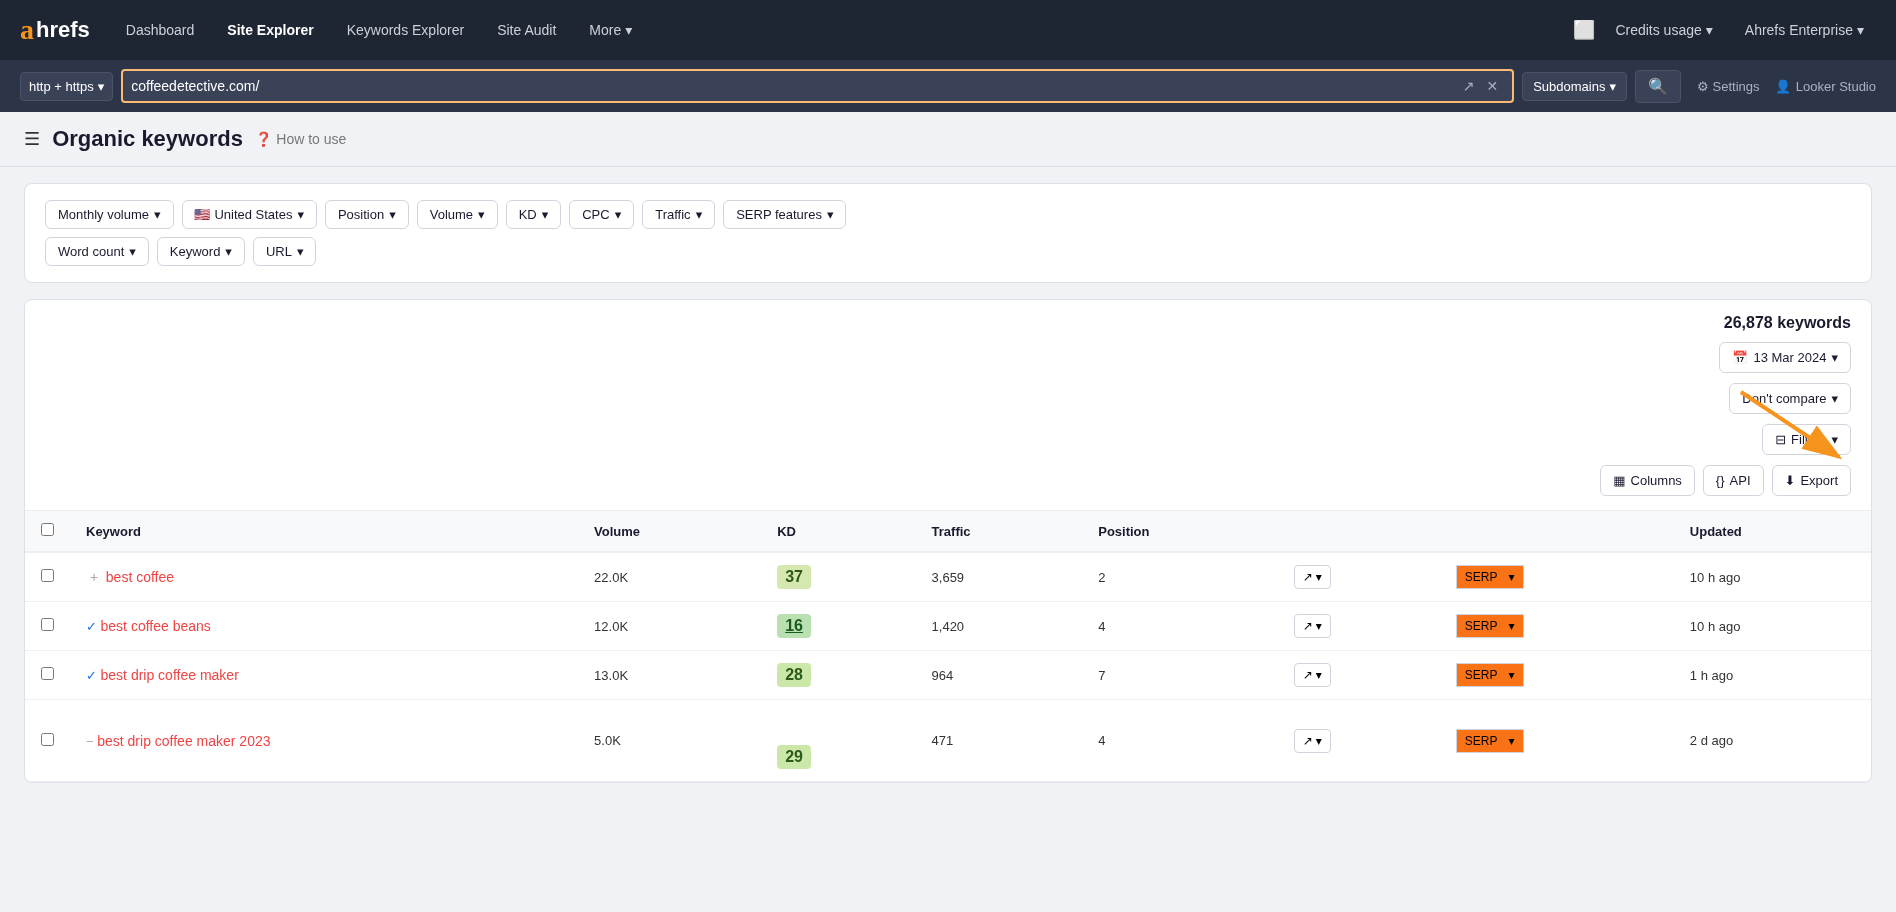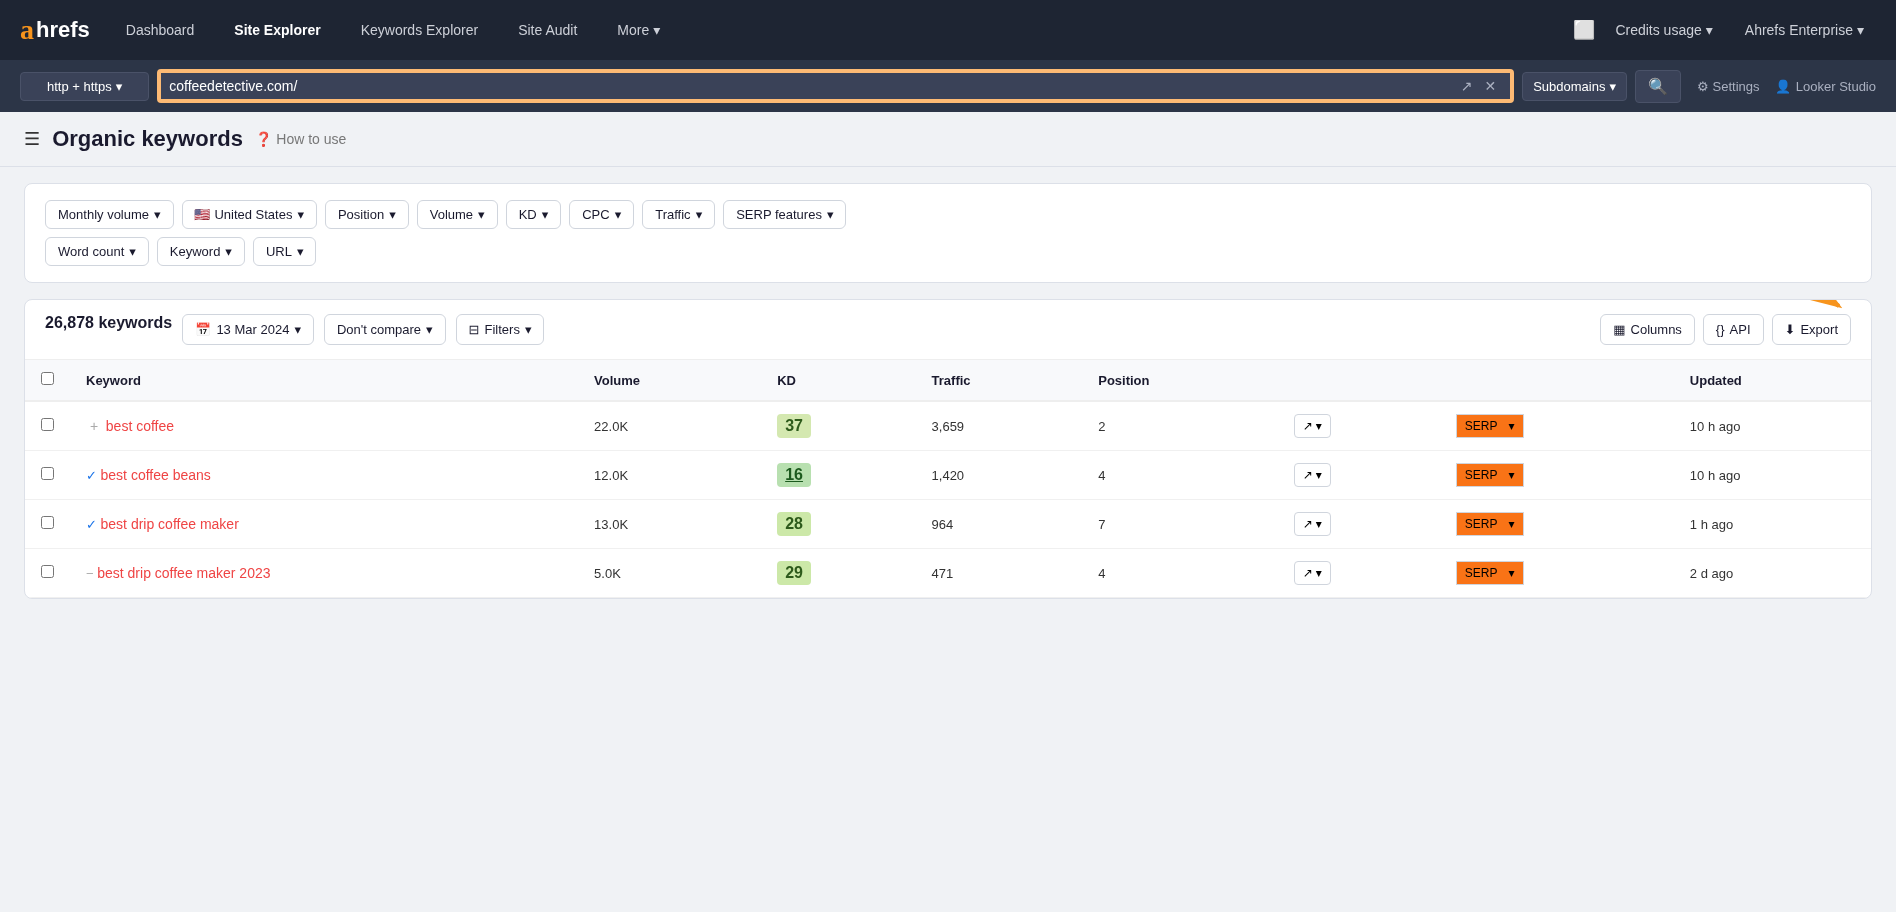--- a/index.html
+++ b/index.html
@@ -12,21 +12,21 @@
       align-items: center;
       padding: 0 20px;
       height: 60px;
       gap: 8px;
     }
     .logo {
       display: flex; align-items: center; gap: 2px; margin-right: 16px;
     }
     .logo-a { color: #f7941d; font-size: 28px; font-weight: 900; font-family: Georgia, serif; }
     .logo-hrefs { color: #fff; font-size: 22px; font-weight: 700; }
-    .nav-items { display: flex; align-items: center; gap: 16px; flex: 1; }
+    .nav-items { display: flex; align-items: center; gap: 9px; flex: 1; }
     .nav-item {
       color: #cdd0d8;
       padding: 8px 12px;
       border-radius: 4px;
       cursor: pointer;
       font-size: 14px;
       white-space: nowrap;
       display: flex; align-items: center; gap: 4px;
     }
     .nav-item.active { color: #fff; font-weight: 600; }
@@ -41,30 +41,30 @@
       align-items: center;
       padding: 10px 20px;
       gap: 8px;
       height: 52px;
     }
     .protocol-select {
       background: #3a4258;
       border: 1px solid #4a5268;
       border-radius: 4px;
       color: #fff;
-      padding: 6px 26px;
+      padding: 6px 8px;
       font-size: 13px;
       cursor: pointer;
       display: flex; align-items: center; gap: 4px;
       white-space: nowrap;
     }
     .url-input-wrapper {
       flex: 1;
       background: #3a4258;
-      border: 4px solid #fdba74;
+      border: 2px solid #fdba74;
       border-radius: 4px;
       display: flex; align-items: center;
       padding: 0 8px;
       height: 34px;
     }
     .url-input-wrapper input {
       background: transparent;
       border: none;
       color: #fff;
       font-size: 14px;
@@ -149,24 +149,25 @@
 
     
     .table-section {
       background: #fff;
       border: 1px solid #dce0e8;
       border-radius: 8px;
       overflow: hidden;
     }
     .table-toolbar {
       display: flex;
-      align-items: flex-start;
+      align-items: flex-end;
       padding: 14px 20px;
       gap: 10px;
       border-bottom: 1px solid #eee;
+      flex-direction: column;
     }
     .keywords-count { font-size: 16px; font-weight: 700; color: #1a1a2e; white-space: nowrap; }
     .toolbar-btn {
       border: 1px solid #d0d5dd;
       border-radius: 6px;
       background: #fff;
       padding: 7px 12px;
       font-size: 13px;
       cursor: pointer;
       display: flex; align-items: center; gap: 5px;
@@ -199,21 +200,21 @@
       padding: 3px 8px;
       border-radius: 4px;
       font-size: 16px;
       font-weight: 700;
       min-width: 32px;
       text-align: center;
     }
     .kd-37 { background: #d4e8b0; color: #2d5a1b; }
     .kd-16 { background: #b8e0b0; color: #1b5a1e; text-decoration: underline; }
     .kd-28 { background: #cce8a8; color: #2d5a1b; }
-    .kd-29 { background: #cce8a8; color: #2d5a1b; }
+    .kd-29 { background: #cce8a8; color: #2d5a1b; margin-top: 33px; }
     .trend-btn {
       border: 1px solid #d0d5dd;
       border-radius: 4px;
       background: #fff;
       padding: 4px 8px;
       font-size: 12px;
       cursor: pointer;
       display: inline-flex; align-items: center; gap: 3px;
     }
     .serp-btn {

